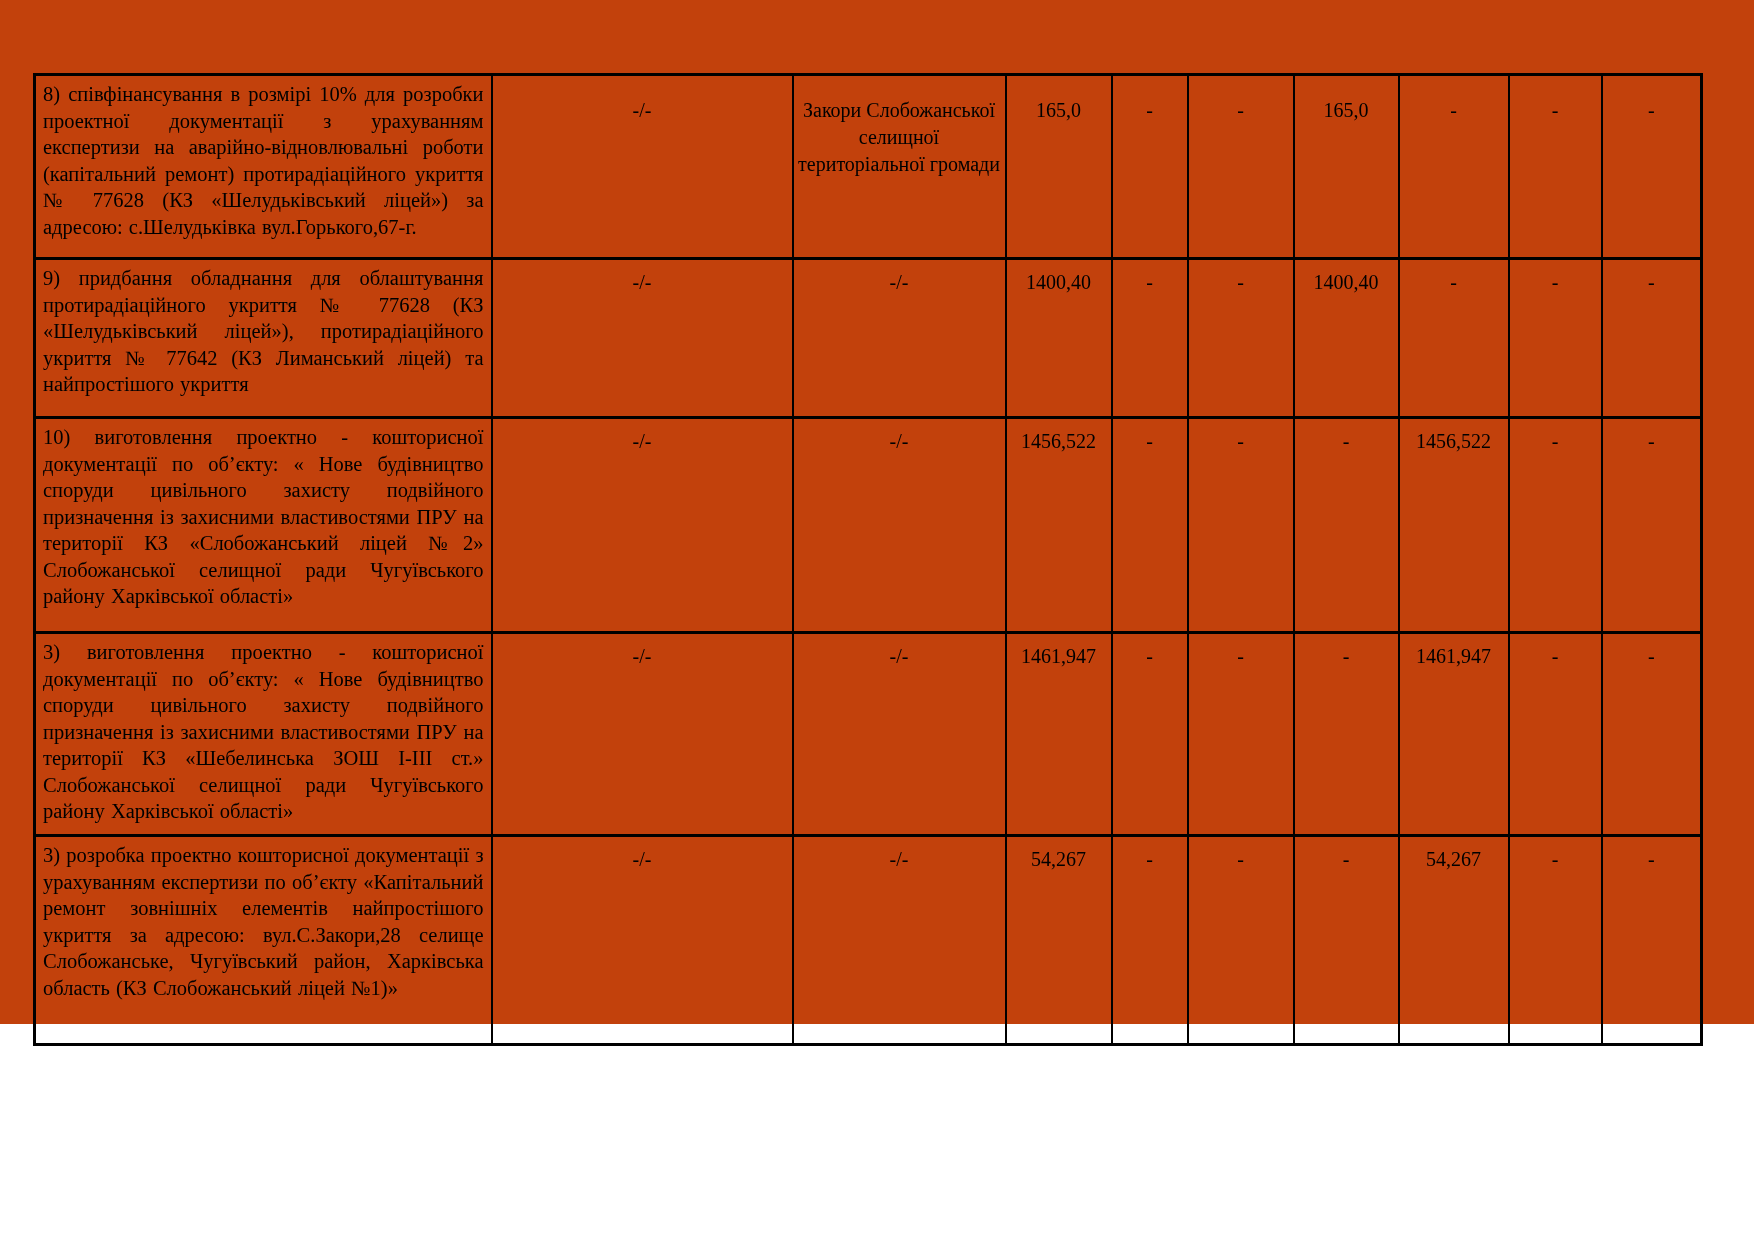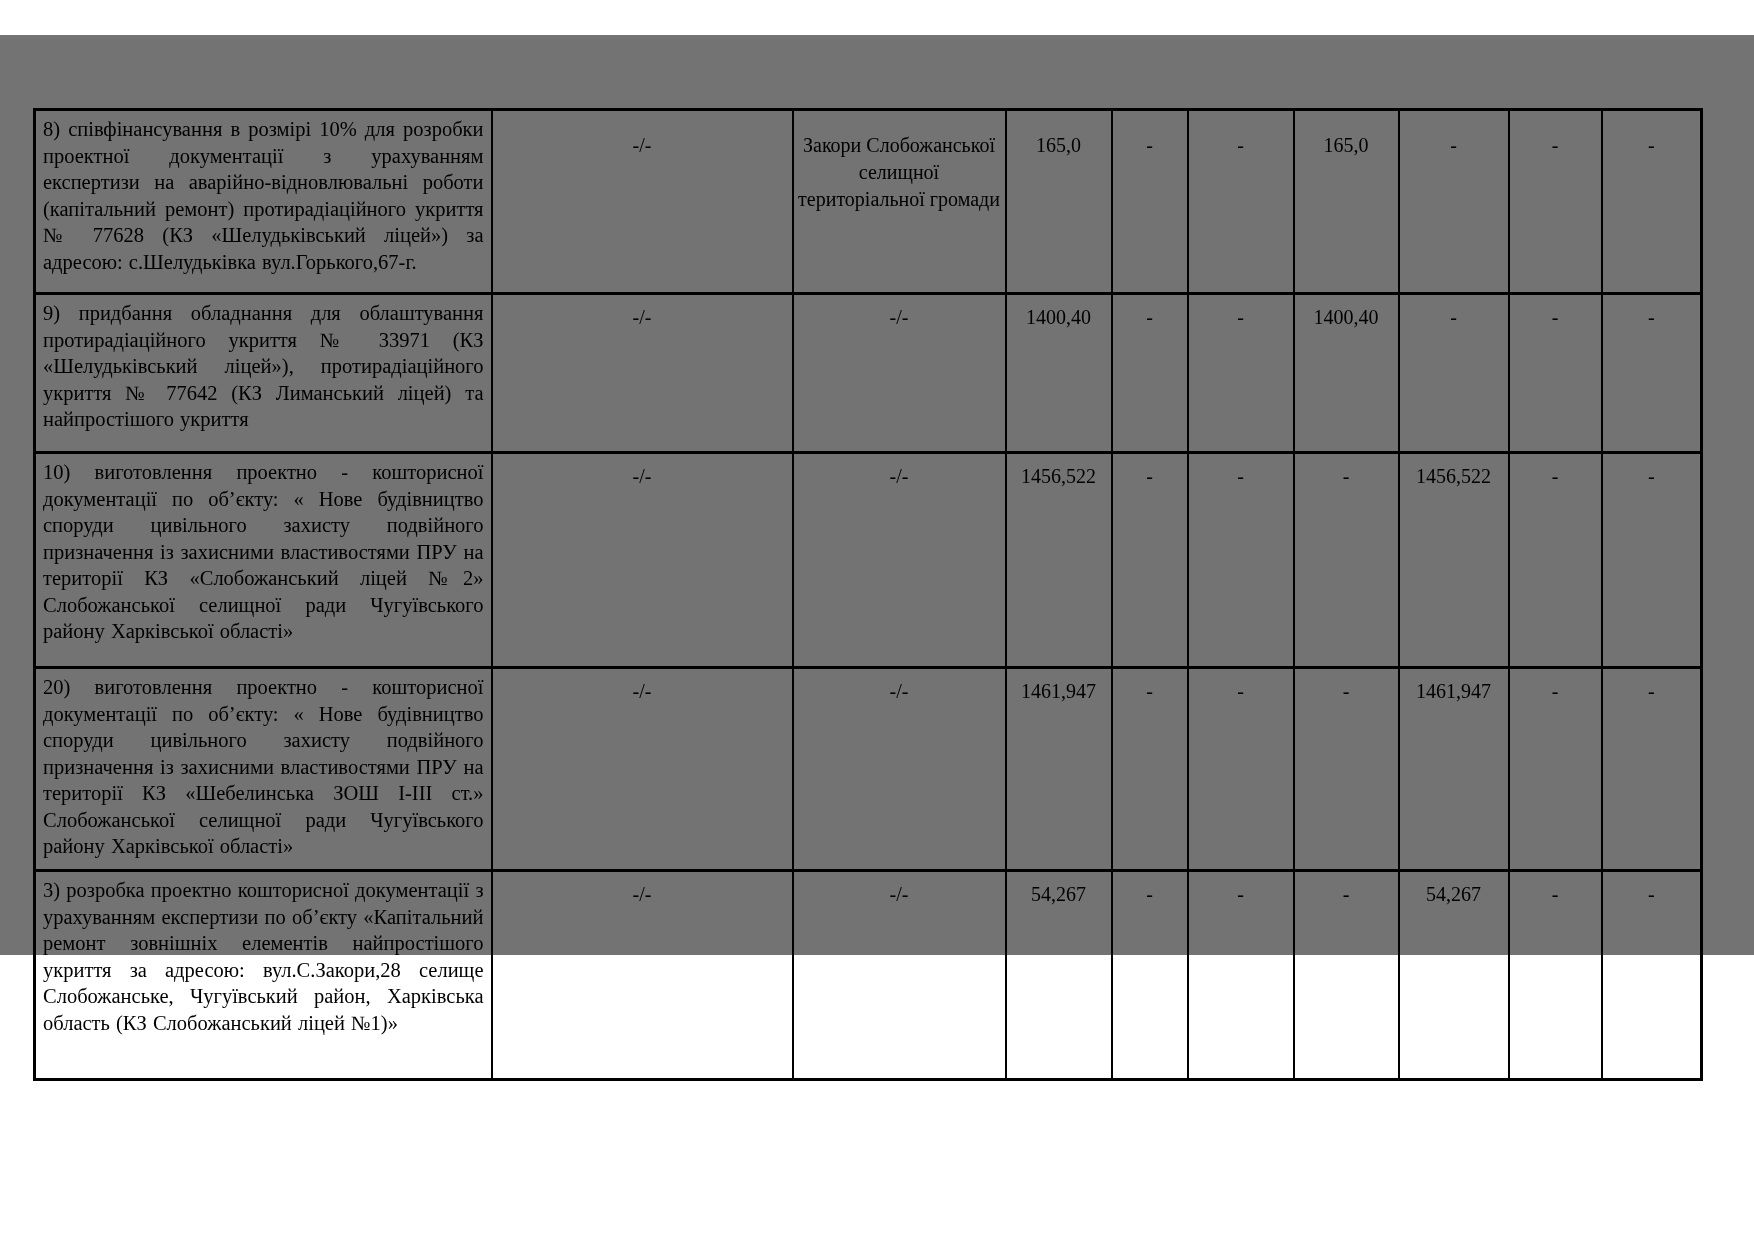--- a/index.html
+++ b/index.html
@@ -11,23 +11,22 @@
     width: 1754px;
     height: 1240px;
     font-family: "Liberation Serif", "DejaVu Serif", serif;
     color: #000000;
     position: relative;
     overflow: hidden;
   }
   .page {
     position: relative;
     width: 1754px;
-    height: 920px;
-    background: #737373;
-    margin-top: 35px;
+    height: 1024px;
+    background: #c2410c;
   }
   table.budget-table {
     position: absolute;
     left: 33px;
     top: 73px;
     width: 1667px;
     border-collapse: collapse;
     table-layout: fixed;
     border: 3px solid #000000;
   }
@@ -86,21 +85,21 @@
           <td class="val">Закори Слобожанської селищної територіальної громади</td>
           <td class="val">165,0</td>
           <td class="val">-</td>
           <td class="val">-</td>
           <td class="val">165,0</td>
           <td class="val">-</td>
           <td class="val">-</td>
           <td class="val">-</td>
         </tr>
         <tr>
-          <td class="desc">9) придбання обладнання для облаштування протирадіаційного укриття № 33971 (КЗ «Шелудьківський ліцей»), протирадіаційного укриття № 77642 (КЗ Лиманський ліцей) та найпростішого укриття</td>
+          <td class="desc">9) придбання обладнання для облаштування протирадіаційного укриття № 77628 (КЗ «Шелудьківський ліцей»), протирадіаційного укриття № 77642 (КЗ Лиманський ліцей) та найпростішого укриття</td>
           <td class="val">-/-</td>
           <td class="val">-/-</td>
           <td class="val">1400,40</td>
           <td class="val">-</td>
           <td class="val">-</td>
           <td class="val">1400,40</td>
           <td class="val">-</td>
           <td class="val">-</td>
           <td class="val">-</td>
         </tr>
@@ -110,21 +109,21 @@
           <td class="val">-/-</td>
           <td class="val">1456,522</td>
           <td class="val">-</td>
           <td class="val">-</td>
           <td class="val">-</td>
           <td class="val">1456,522</td>
           <td class="val">-</td>
           <td class="val">-</td>
         </tr>
         <tr>
-          <td class="desc">20) виготовлення проектно - кошторисної документації по об’єкту: « Нове будівництво споруди цивільного захисту подвійного призначення із захисними властивостями ПРУ на території КЗ «Шебелинська ЗОШ І-ІІІ ст.» Слобожанської селищної ради Чугуївського району Харківської області»</td>
+          <td class="desc">3) виготовлення проектно - кошторисної документації по об’єкту: « Нове будівництво споруди цивільного захисту подвійного призначення із захисними властивостями ПРУ на території КЗ «Шебелинська ЗОШ І-ІІІ ст.» Слобожанської селищної ради Чугуївського району Харківської області»</td>
           <td class="val">-/-</td>
           <td class="val">-/-</td>
           <td class="val">1461,947</td>
           <td class="val">-</td>
           <td class="val">-</td>
           <td class="val">-</td>
           <td class="val">1461,947</td>
           <td class="val">-</td>
           <td class="val">-</td>
         </tr>

